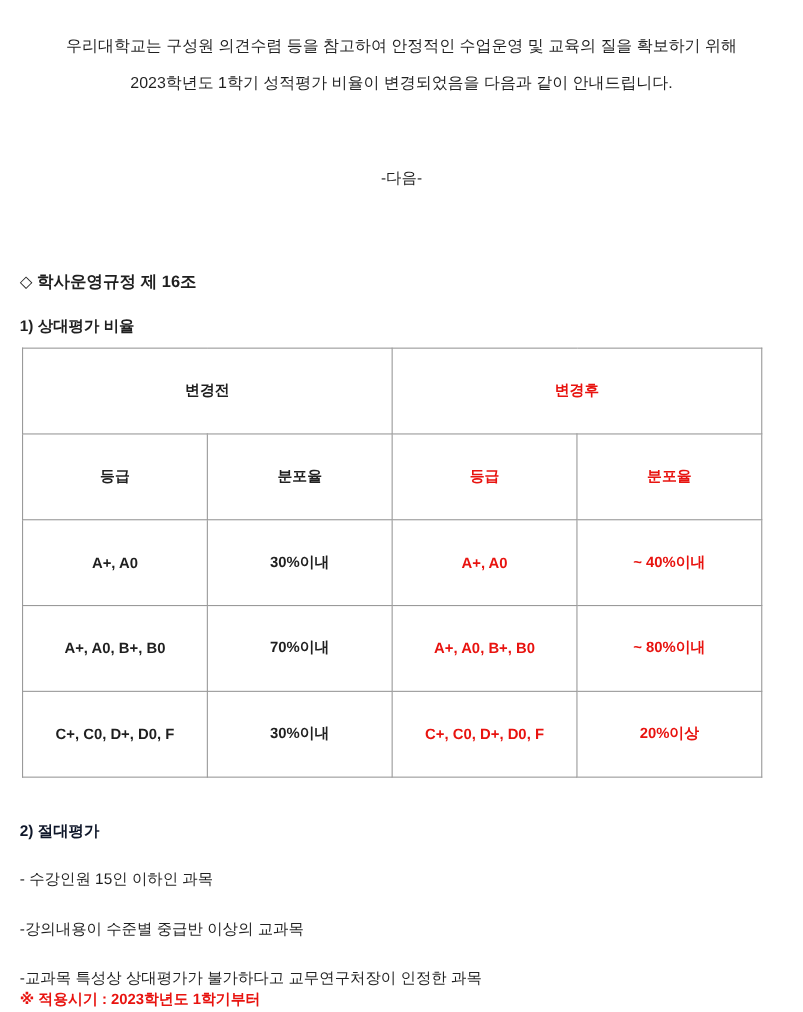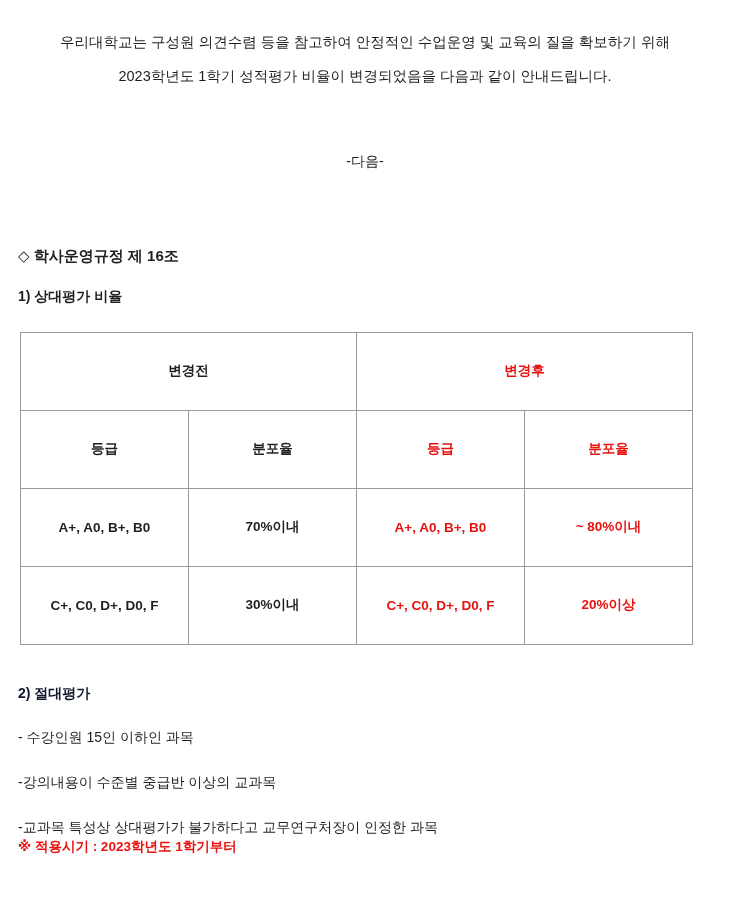--- a/index.html
+++ b/index.html
@@ -43,21 +43,21 @@
     font-weight: bold;
     color: #1f1f1f;
     margin-top: 76px;
     margin-bottom: 0;
   }
   .subheading {
     font-size: 14px;
     font-weight: bold;
     color: #1f1f1f;
     margin-top: 22px;
-    margin-bottom: 26px;
+    margin-bottom: 10px;
   }
   table.grade-table {
     border-collapse: collapse;
     width: 672px;
     margin-left: 2px;
     table-layout: fixed;
   }
   table.grade-table td {
     border: 1px solid #9a9a9a;
     height: 45px;
@@ -123,20 +123,26 @@
         <td colspan="2">변경전</td>
         <td colspan="2" class="red">변경후</td>
       </tr>
       <tr>
         <td>등급</td>
         <td>분포율</td>
         <td class="red">등급</td>
         <td class="red">분포율</td>
       </tr>
       <tr>
+        <td>A+, A0</td>
+        <td>30%이내</td>
+        <td class="red">A+, A0</td>
+        <td class="red">~ 40%이내</td>
+      </tr>
+      <tr>
         <td>A+, A0, B+, B0</td>
         <td>70%이내</td>
         <td class="red">A+, A0, B+, B0</td>
         <td class="red">~ 80%이내</td>
       </tr>
       <tr>
         <td>C+, C0, D+, D0, F</td>
         <td>30%이내</td>
         <td class="red">C+, C0, D+, D0, F</td>
         <td class="red">20%이상</td>

